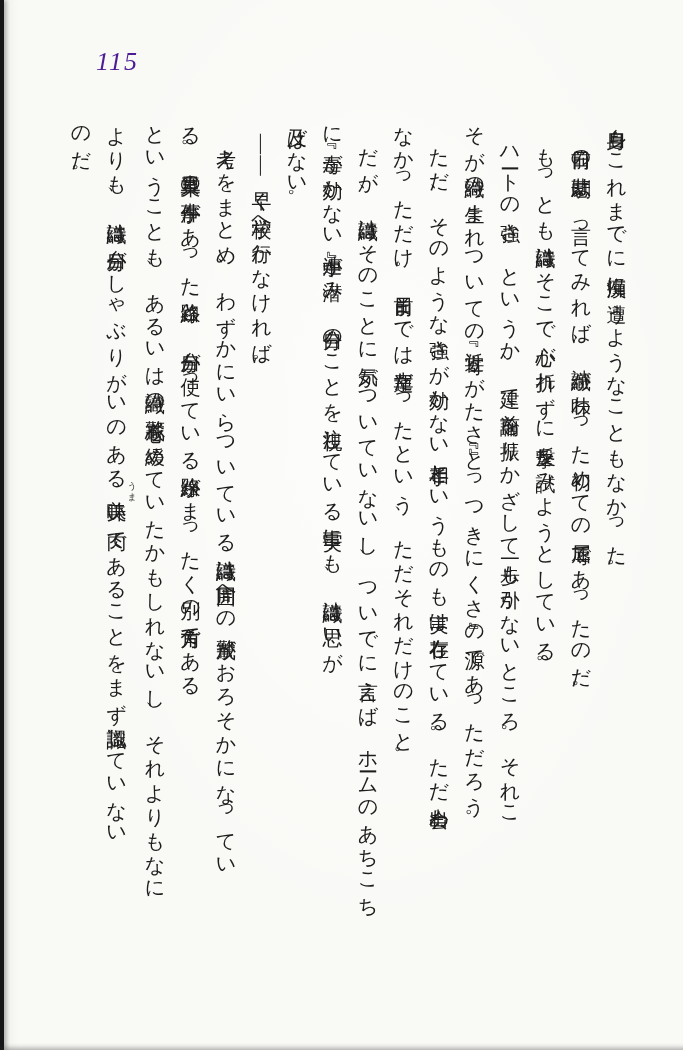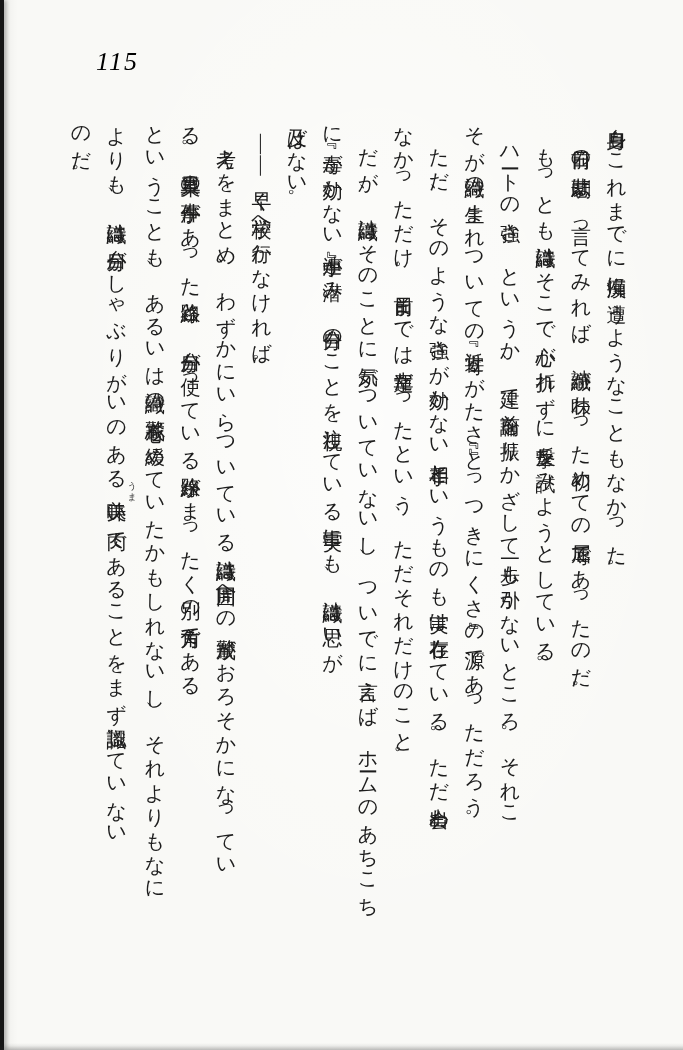--- a/index.html
+++ b/index.html
@@ -23,21 +23,21 @@
     box-shadow:2px 0 4px rgba(0,0,0,0.35);
   }
   
   .edge-bottom{
     position:absolute;left:0;bottom:0;width:100%;height:7px;
     background:linear-gradient(to top, rgba(40,40,40,0.55), rgba(40,40,40,0.12) 60%, rgba(40,40,40,0));
     opacity:.55;
   }
   .page-number{
     position:absolute;top:47px;left:96px;
-    font-size:26px;font-style:italic;color:#000000;
+    font-size:26px;font-style:italic;color:#4c1d95;
     letter-spacing:2px;
   }
   
   .text-block{
     position:absolute;top:113px;right:49px;height:860px;
     writing-mode:vertical-rl;
     text-orientation:mixed;
     font-size:20px;
     line-height:35.5px;          
     letter-spacing:1.4px;        

